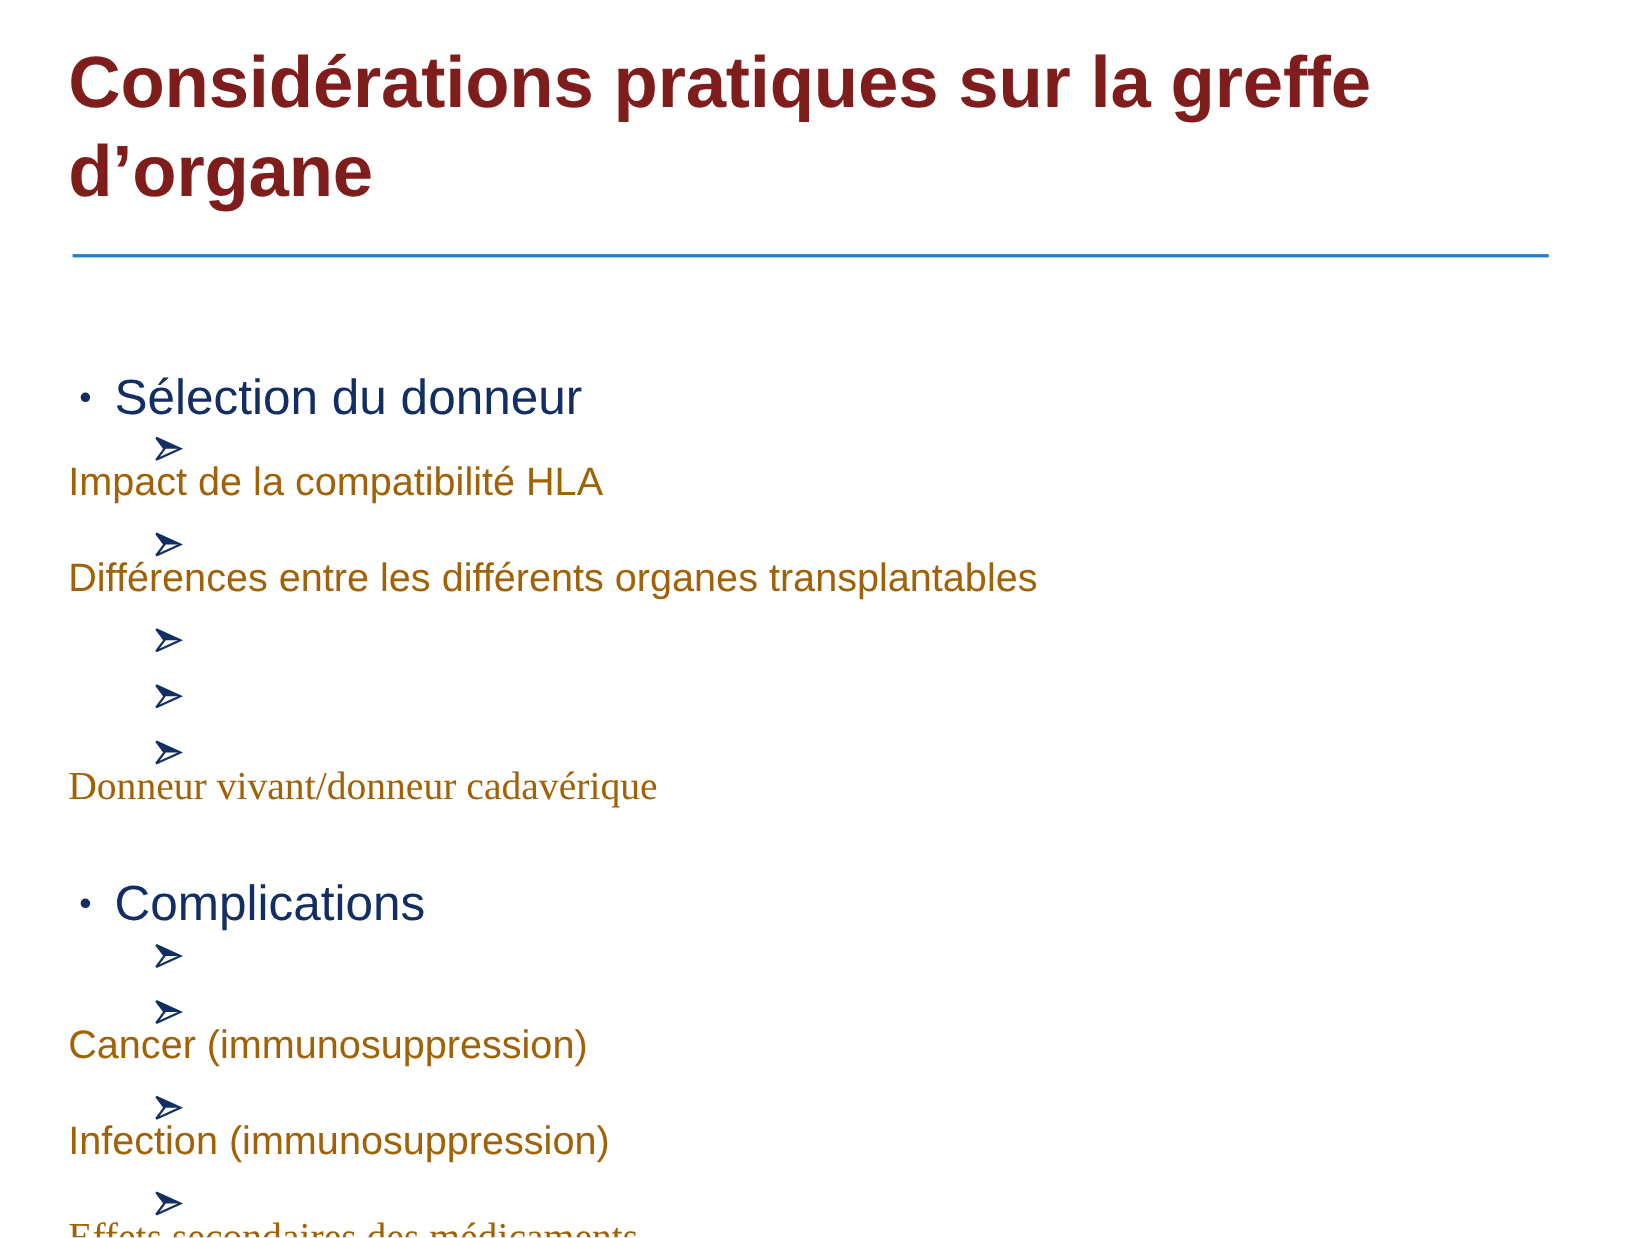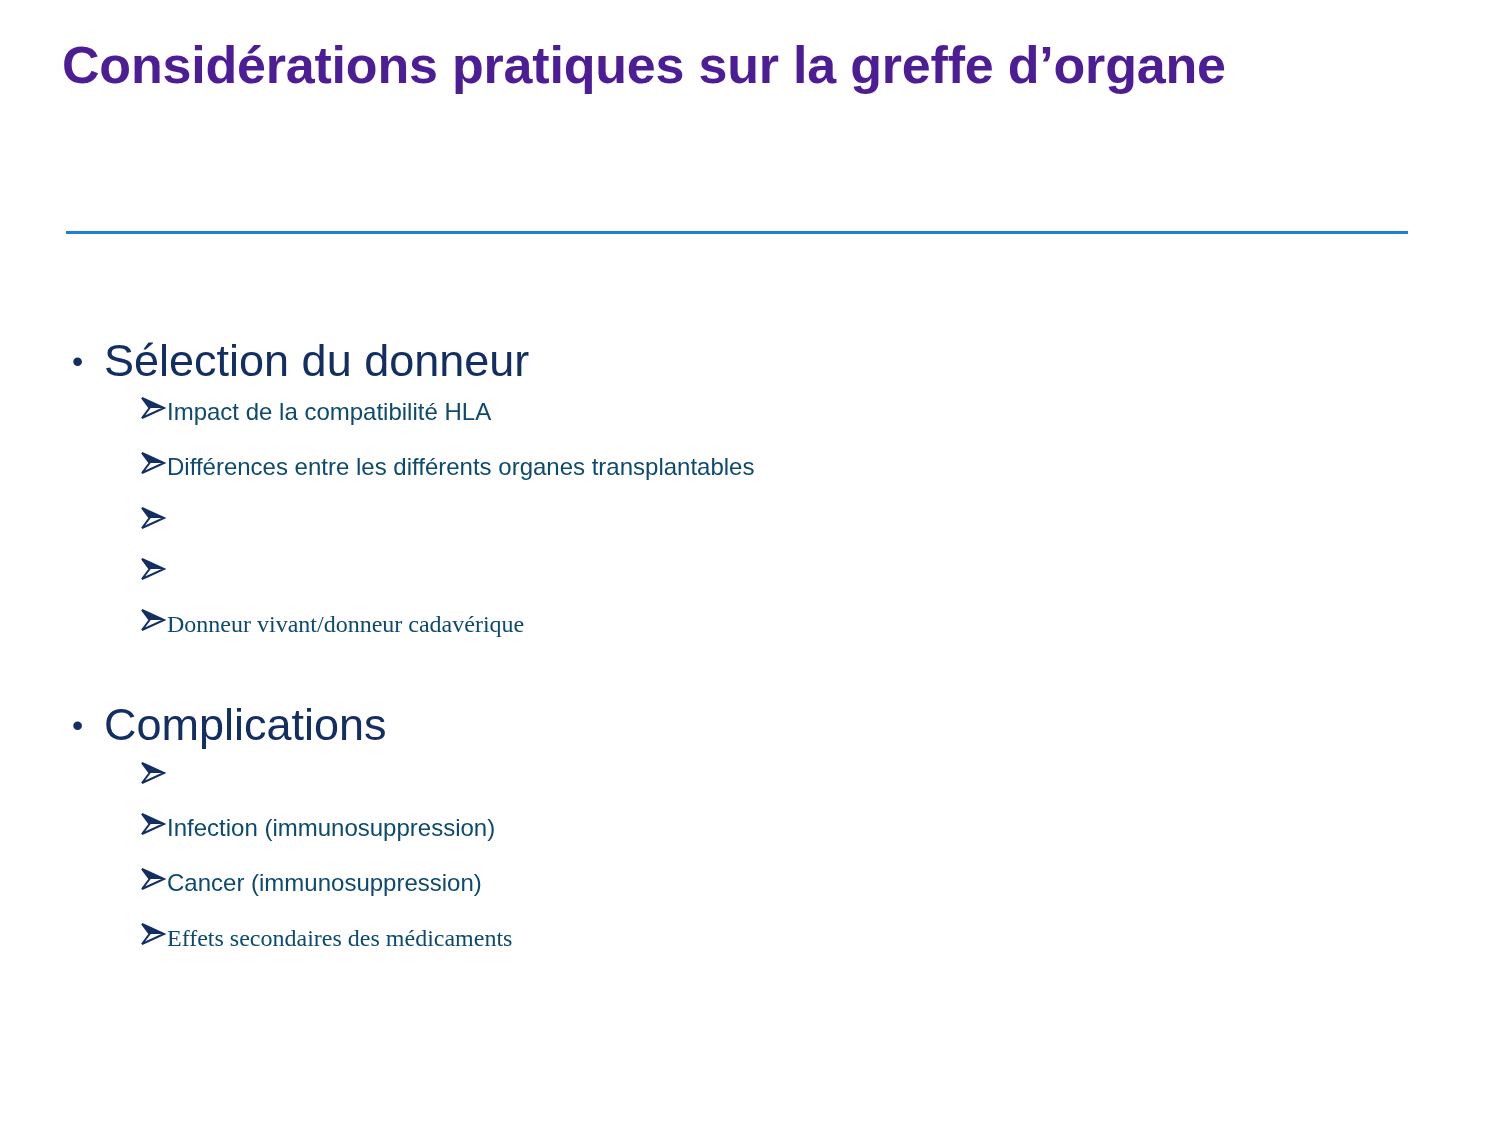--- a/index.html
+++ b/index.html
@@ -22,24 +22,24 @@
   
   .title-block {
     position: absolute;
     left: 62px;
     top: 34px;
     width: 1200px;
   }
 
   .slide-title {
     margin: 0;
-    font-size: 52px;
+    font-size: 66px;
     line-height: 1.22;
     font-weight: bold;
-    color: #4c1d95;
+    color: #7f1d1d;
     letter-spacing: -0.2px;
     white-space: pre-wrap;
   }
 
   .title-rule {
     position: absolute;
     left: 66px;
     top: 231px;
     width: 1342px;
     height: 3px;
@@ -92,24 +92,25 @@
   
   .sublist {
     list-style: none;
     margin: 8px 0 0 0;
     padding: 0;
   }
 
   .l2 {
     display: flex;
     align-items: baseline;
-    color: #0c4a6e;
-    font-size: 24px;
+    color: #a16207;
+    font-size: 36px;
     line-height: 1.0;
     margin: 0 0 25px 0;
+    flex-direction: column;
   }
 
   .l2:last-child {
     margin-bottom: 0;
     font-family: Liberation Serif, serif;
   }
 
   .l2 .marker {
     flex: 0 0 auto;
     width: 105px;
@@ -208,30 +209,30 @@
             </svg>
           </span>
         </li>
         <li class="l2">
           <span class="marker">
             <svg viewBox="0 0 26 26" aria-hidden="true">
               <path d="M2 3 L24 13 L2 23 L9.5 13 Z" fill="#ffffff" stroke="#132E63" stroke-width="2" stroke-linejoin="miter"></path>
               <path d="M2 3 L24 13 L9.5 13 Z" fill="#132E63"></path>
             </svg>
           </span>
+          <span class="text">Cancer (immunosuppression)</span>
+        </li>
+        <li class="l2">
+          <span class="marker">
+            <svg viewBox="0 0 26 26" aria-hidden="true">
+              <path d="M2 3 L24 13 L2 23 L9.5 13 Z" fill="#ffffff" stroke="#132E63" stroke-width="2" stroke-linejoin="miter"></path>
+              <path d="M2 3 L24 13 L9.5 13 Z" fill="#132E63"></path>
+            </svg>
+          </span>
           <span class="text">Infection (immunosuppression)</span>
-        </li>
-        <li class="l2">
-          <span class="marker">
-            <svg viewBox="0 0 26 26" aria-hidden="true">
-              <path d="M2 3 L24 13 L2 23 L9.5 13 Z" fill="#ffffff" stroke="#132E63" stroke-width="2" stroke-linejoin="miter"></path>
-              <path d="M2 3 L24 13 L9.5 13 Z" fill="#132E63"></path>
-            </svg>
-          </span>
-          <span class="text">Cancer (immunosuppression)</span>
         </li>
         <li class="l2">
           <span class="marker">
             <svg viewBox="0 0 26 26" aria-hidden="true">
               <path d="M2 3 L24 13 L2 23 L9.5 13 Z" fill="#ffffff" stroke="#132E63" stroke-width="2" stroke-linejoin="miter"></path>
               <path d="M2 3 L24 13 L9.5 13 Z" fill="#132E63"></path>
             </svg>
           </span>
           <span class="text">Effets secondaires des médicaments</span>
         </li>

